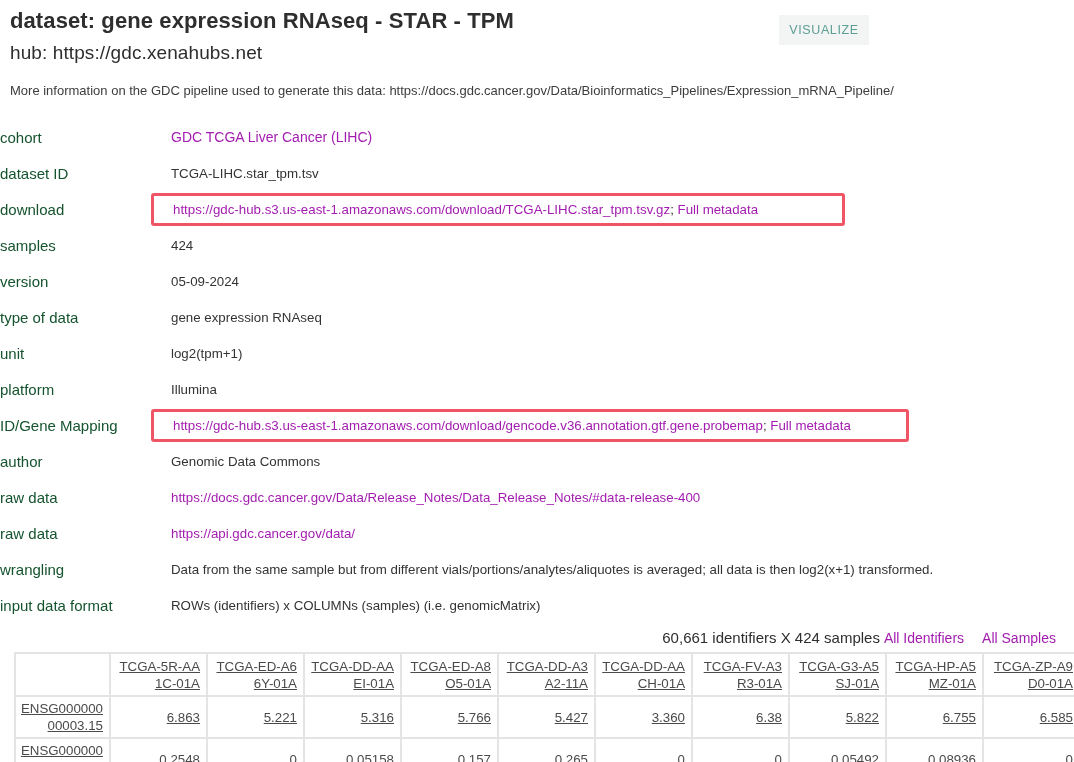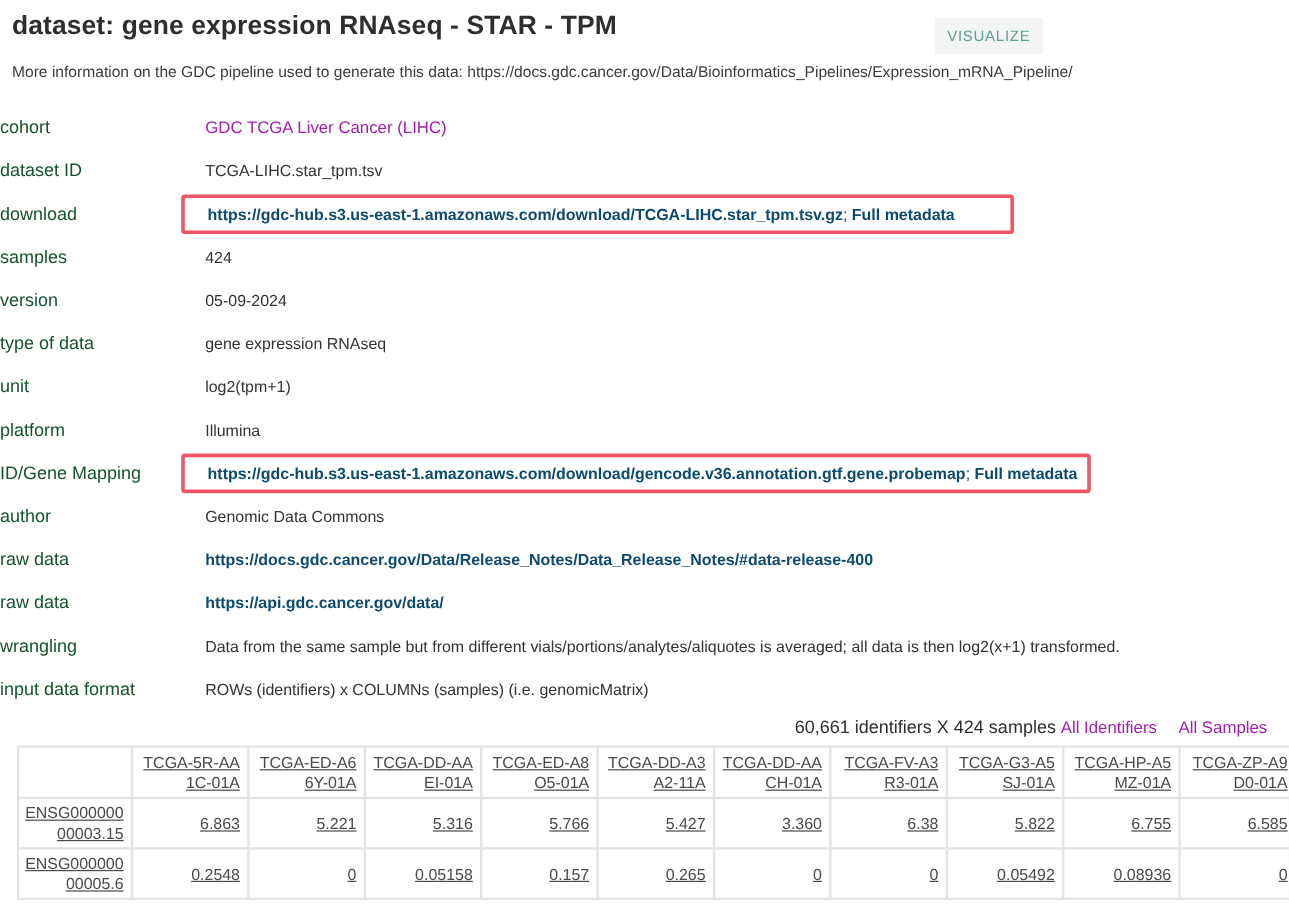--- a/index.html
+++ b/index.html
@@ -73,23 +73,22 @@
     font-size: 15px;
     white-space: nowrap;
   }
   .meta .val {
     color: #333333;
     font-size: 13.3px;
     padding-left: 1px;
   }
   .meta .val .inner { padding-left: 20px; }
   a.lnk {
-    color: #0c4a6e;
+    color: #a21caf;
     text-decoration: none;
-    font-weight: bold;
   }
   a.lnk-blue {
     color: #a21caf;
     text-decoration: none;
     font-size: 14px;
   }
   .boxed {
     display: inline-block;
     border: 3px solid #ef5564;
     border-radius: 3px;
@@ -143,20 +142,21 @@
   table.grid col.idcol { width: 93px; }
   table.grid col.datacol { width: 95px; }
 </style>
 </head>
 <body>
 
 <div class="page">
 
   <div class="title-block">
     <h1 class="dataset-title">dataset: gene expression RNAseq - STAR - TPM</h1>
+    <h2 class="hub-title">hub: https://gdc.xenahubs.net</h2>
   </div>
 
   <button class="visualize-btn">VISUALIZE</button>
 
   <div class="more-info">More information on the GDC pipeline used to generate this data: https://docs.gdc.cancer.gov/Data/Bioinformatics_Pipelines/Expression_mRNA_Pipeline/</div>
 
   <table class="meta">
     <tbody>
       <tr>
         <td class="lbl">cohort</td>

